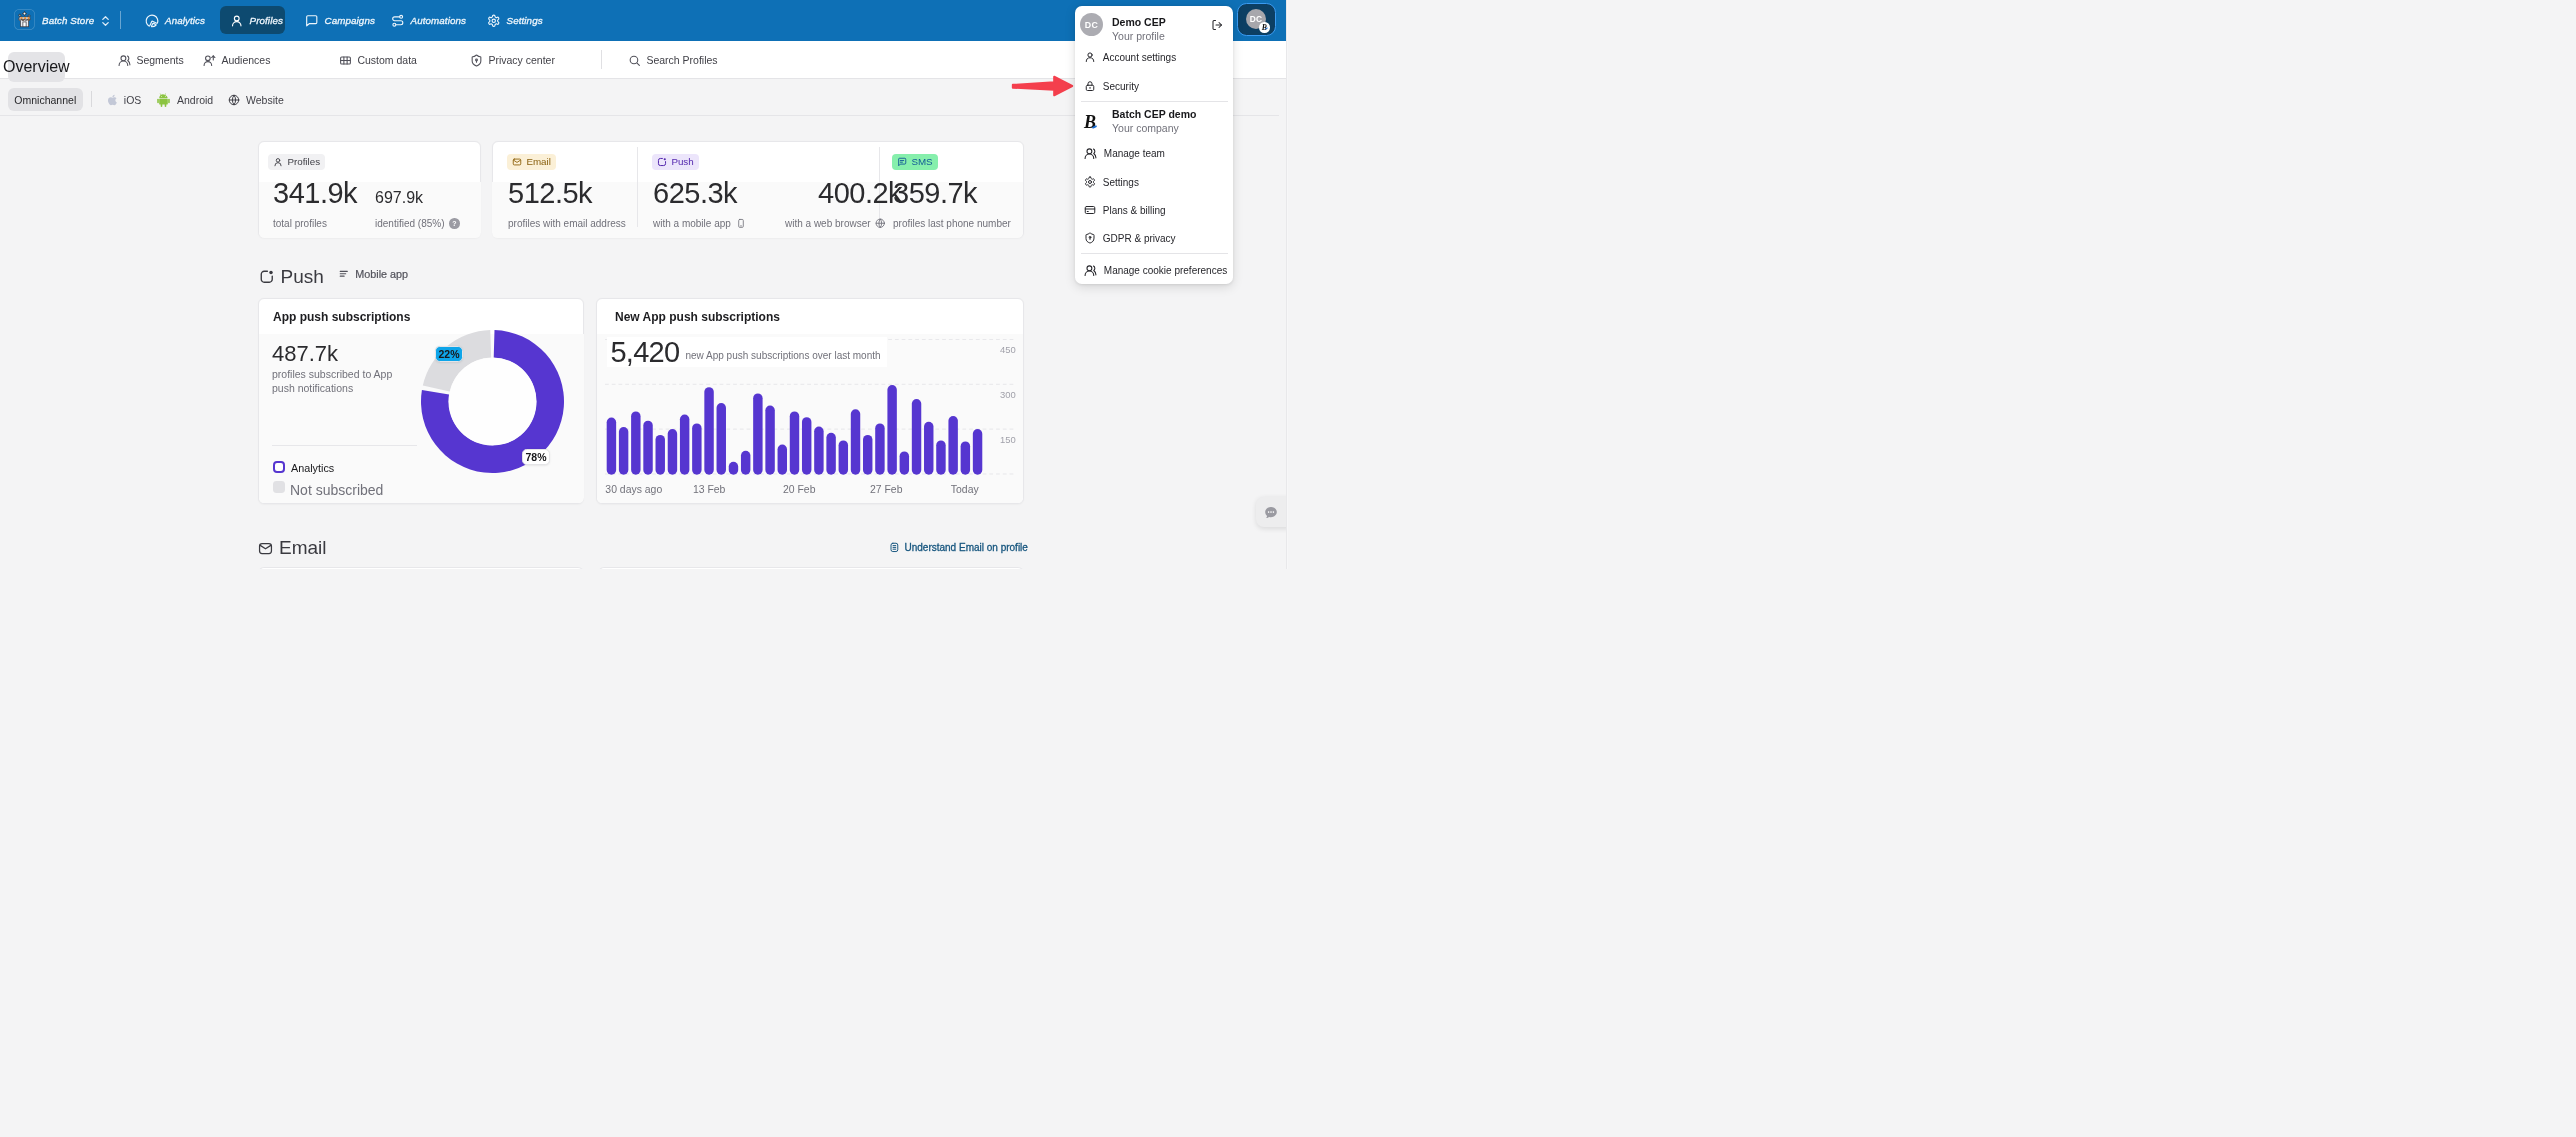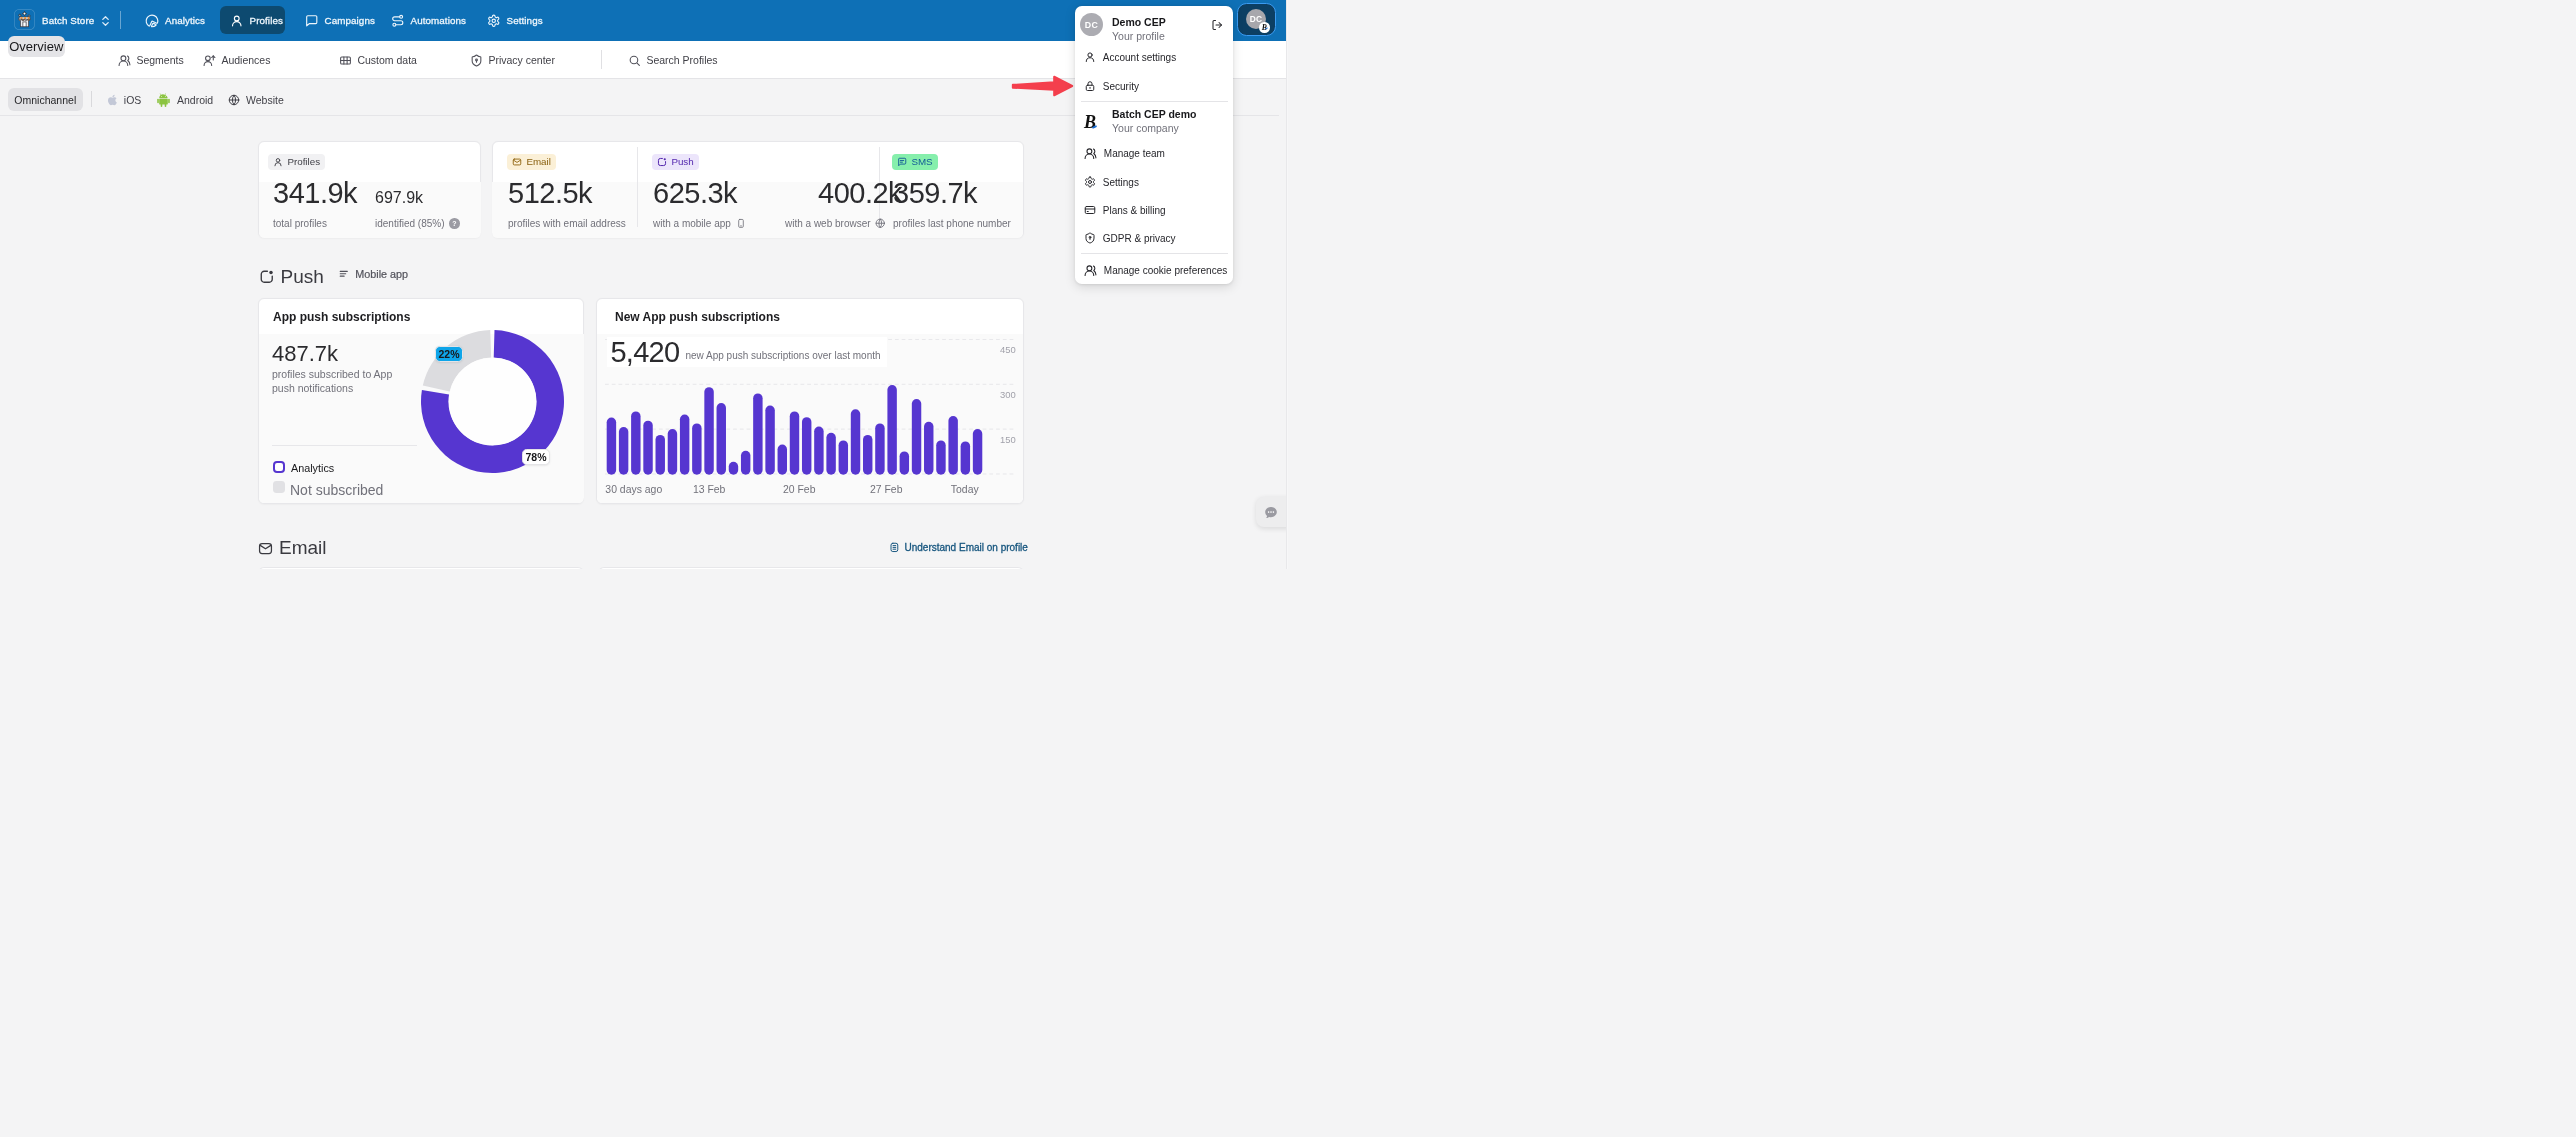--- a/index.html
+++ b/index.html
@@ -2,27 +2,27 @@
 <html style="font-size:10.8px"><head>
 <meta charset="utf-8">
 <style>
 * { margin:0; padding:0; box-sizing:border-box; }
 html,body { width:1288px; height:569px; overflow:hidden; }
 body { -webkit-font-smoothing:antialiased; font-family:"Liberation Sans", sans-serif; background:#f4f4f5; position:relative; }
 .abs { position:absolute; }
 svg { display:block; }
 
 #topnav { position:absolute; left:0; top:0; width:1288px; height:41px; background:#0e70b6; }
-.navitem { position:absolute; top:0; height:41px; display:flex; align-items:center; gap:6px; color:#eef6fc; font-size:9.8px; font-weight:400; -webkit-text-stroke:0.3px #eef6fc; letter-spacing:0.1px; }
+.navitem { position:absolute; top:0; height:41px; display:flex; align-items:center; gap:6px; color:#eef6fc; font-size:9.8px; font-weight:400; -webkit-text-stroke:0.3px #eef6fc; letter-spacing:0.1px;font-style:italic; }
 .navitem svg { flex:0 0 auto; }
 #pill { position:absolute; left:220px; top:6px; width:65px; height:28px; background:#0d4a70; border-radius:6px; }
 
 #subnav { position:absolute; left:0; top:41px; width:1288px; height:38px; background:#fff; border-bottom:0.7px solid #e4e4e7; }
 .subitem { position:absolute; top:41px; height:38px; display:flex; align-items:center; gap:5.4px; color:#3f3f46; font-size:10.5px; font-weight:400; }
-#ovchip { position:absolute; left:7.8px; top:36px; width:57px; height:21px; background:#e4e4e7; border-radius:6px; color:#18181b; font-size:13px; display:flex; align-items:center; justify-content:center; }
+#ovchip { position:absolute; left:7.8px; top:52px; width:57px; height:30px; background:#e4e4e7; border-radius:6px; color:#18181b; font-size:16px; display:flex; align-items:center; justify-content:center; }
 
 .chiprow-item { position:absolute; top:88px; height:23px; display:flex; align-items:center; gap:6px; color:#3f3f46; font-size:10.5px; font-weight:400; }
 #omni { position:absolute; left:7.8px; top:88px; width:75px; height:23px; background:#e2e2e5; border-radius:6px; color:#27272a; font-size:10.5px; display:flex; align-items:center; justify-content:center; }
 
 .card { position:absolute; background:#fff; border:0.7px solid #e7e7ea; border-radius:6px; box-shadow:0 0.7px 1.4px rgba(0,0,0,.03); }
 .cardband { position:absolute; left:0.7px; right:0.7px; bottom:0.7px; background:#fafafa; border-radius:0 0 5.4px 5.4px; }
 .badge { position:absolute; height:15.5px; border-radius:4px; display:flex; align-items:center; gap:4px; padding:0 5.4px; font-size:9.8px; font-weight:400; }
 .bignum { position:absolute; font-size:29px; color:#2b2b2e; letter-spacing:-0.5px; }
 .midnum { position:absolute; font-size:16px; color:#2b2b2e; }
 .sublab { position:absolute; font-size:10px; color:#71717a; display:flex; align-items:center; gap:4.7px; }

